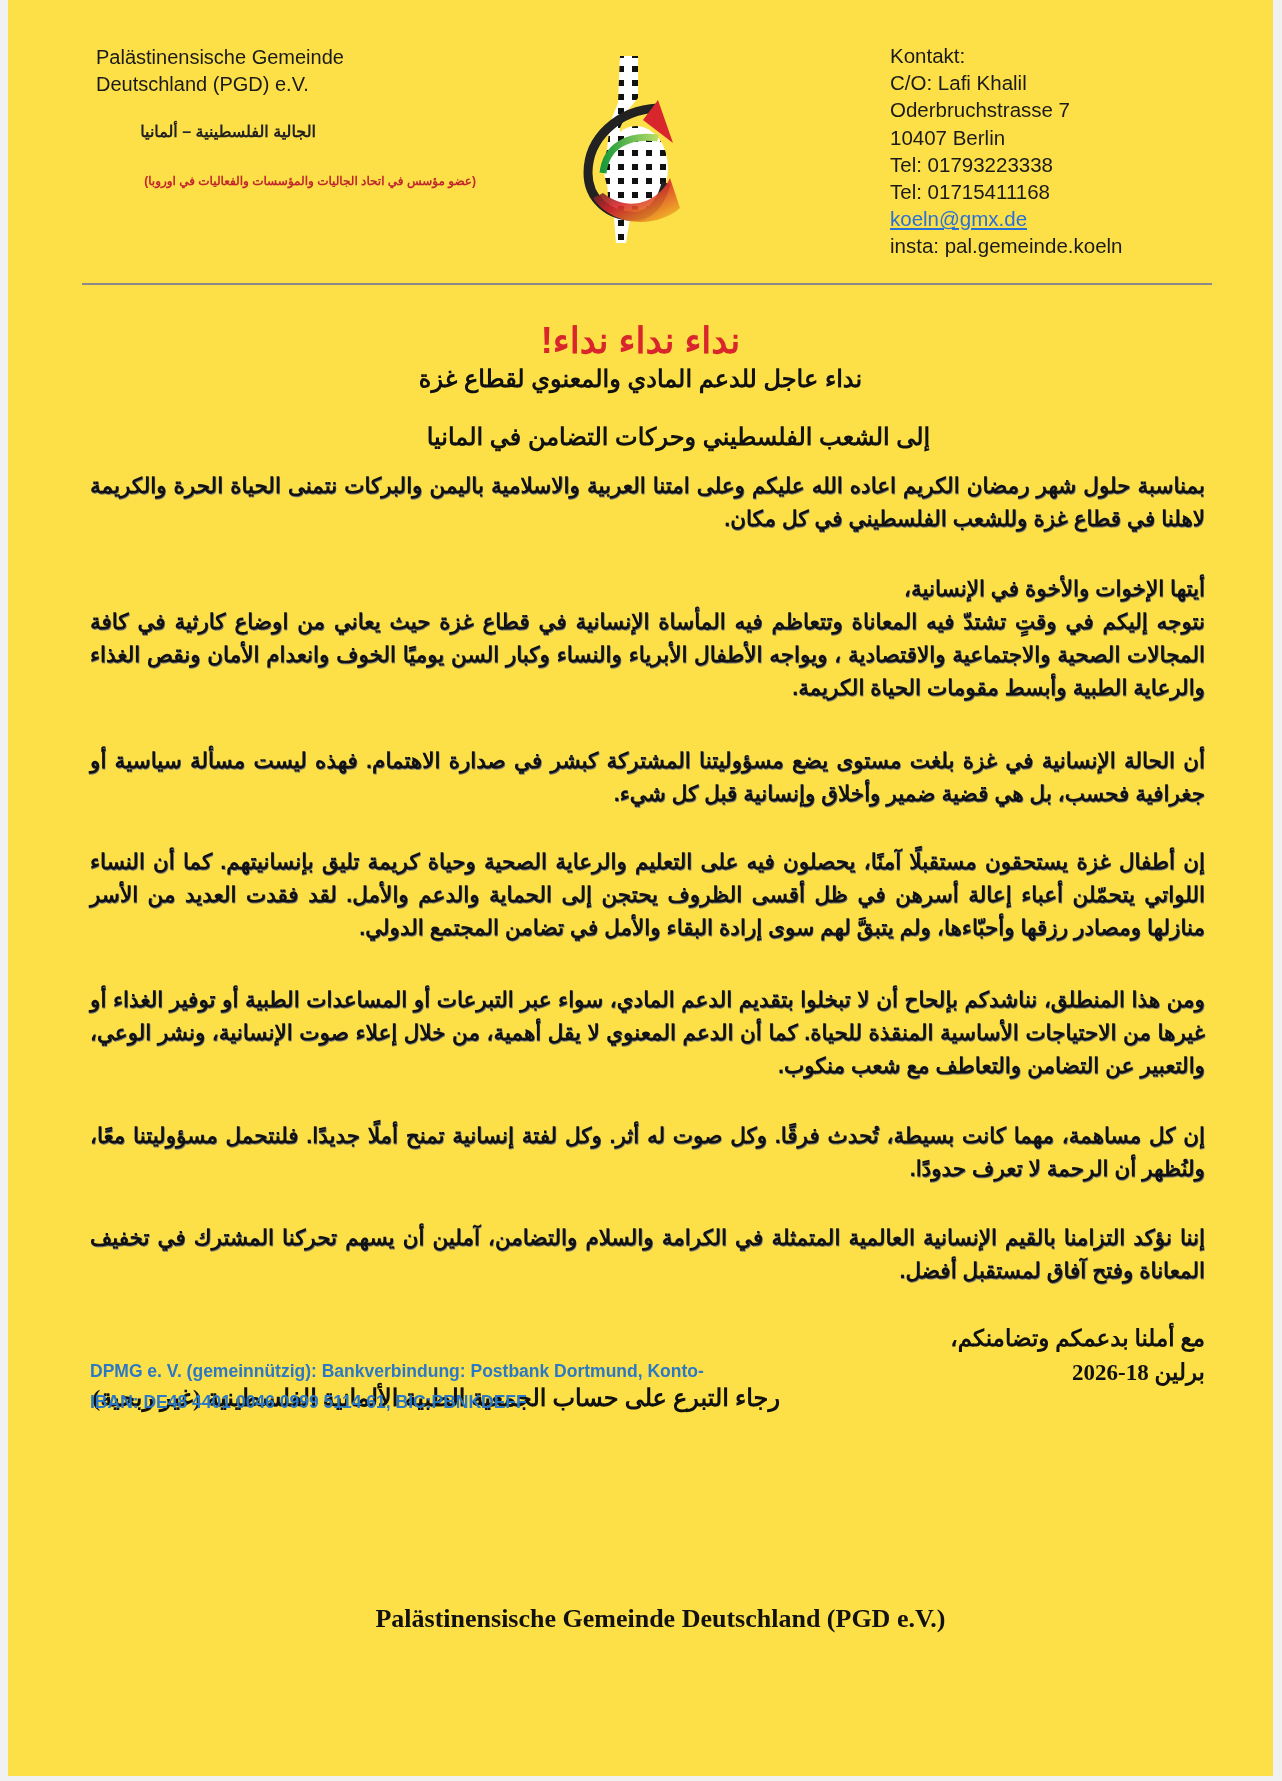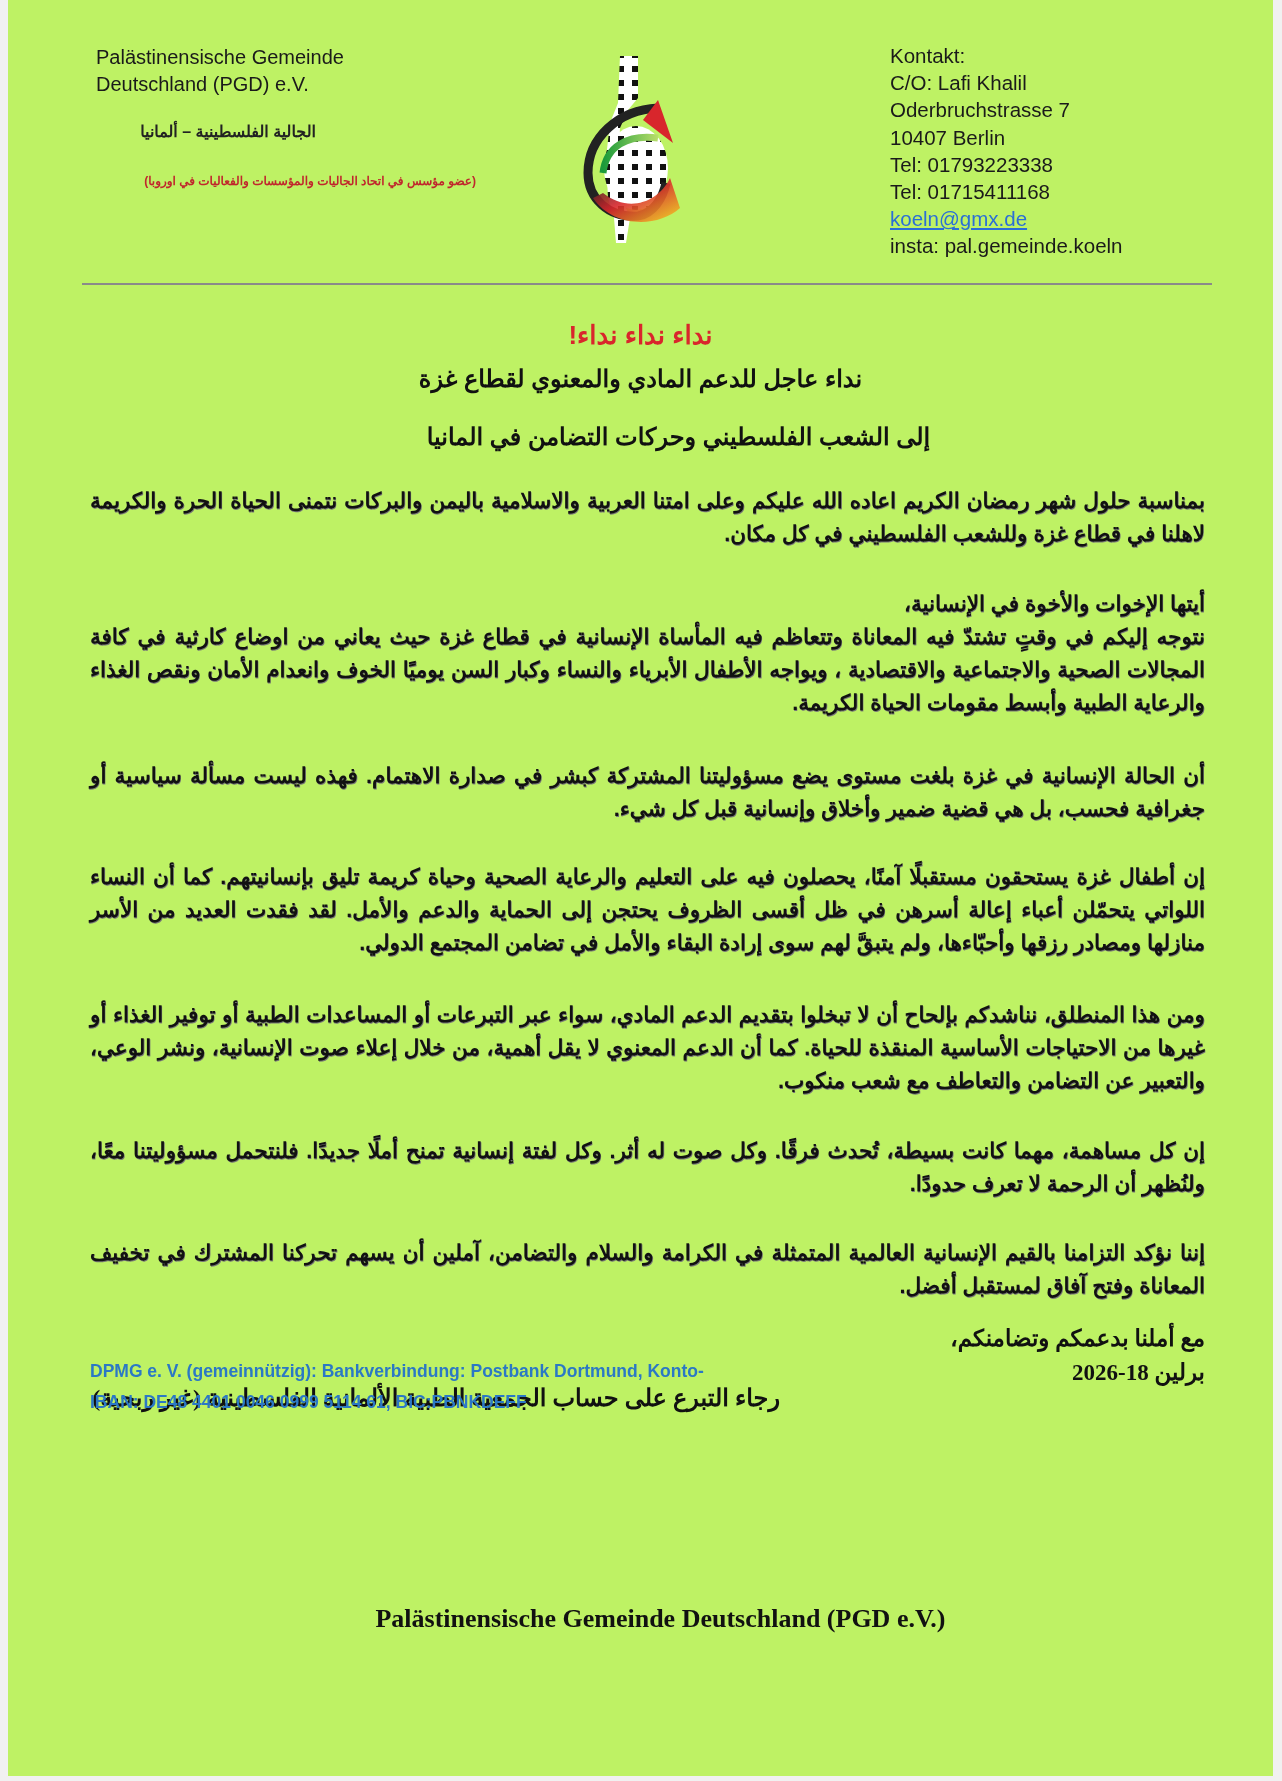--- a/index.html
+++ b/index.html
@@ -8,21 +8,21 @@
       background: #f1f1f1;
       position: relative;
       overflow: hidden;
       font-family: "Liberation Sans", sans-serif;
       color: #111;
     }
     .page {
       position: absolute;
       left: 8px; top: 0;
       width: 1265px; height: 1776px;
-      background: #bef264;
+      background: #fde047;
     }
     .abs { position: absolute; }
 
     
     .org-de {
       left: 88px; top: 44px;
       font-size: 20px; line-height: 27px; color: #1a1a1a;
     }
     .org-ar {
       left: 88px; top: 122px; width: 220px;
@@ -47,35 +47,34 @@
 
     .divider {
       left: 74px; top: 283px; width: 1130px; height: 2px;
       background: #8a8a8a;
     }
 
     
     .title-red {
       left: 0; top: 320px; width: 1265px; text-align: center;
       direction: rtl;
-      font-size: 26px; font-weight: bold; color: #d9262c;
+      font-size: 36px; font-weight: bold; color: #d9262c;
     }
     .subtitle {
       left: 0; width: 1265px; text-align: center; direction: rtl;
       font-size: 24px; font-weight: bold; color: #111; line-height: 34px;
     }
 
     
     .para {
       left: 82px; width: 1115px;
       direction: rtl; text-align: justify; text-align-last: right;
       font-size: 21.5px; font-weight: bold; line-height: 33px;
       color: #111;
       text-shadow: 0.6px 0.6px 0 #777;
-      margin-top: 15px;
     }
 
     .closing {
       left: 82px; width: 1115px; direction: rtl; text-align: right;
       font-family: "Liberation Serif", serif;
       font-size: 23px; font-weight: bold; line-height: 34px;
     }
 
     .donate-ar {
       left: 82px; top: 1384px; width: 690px;

